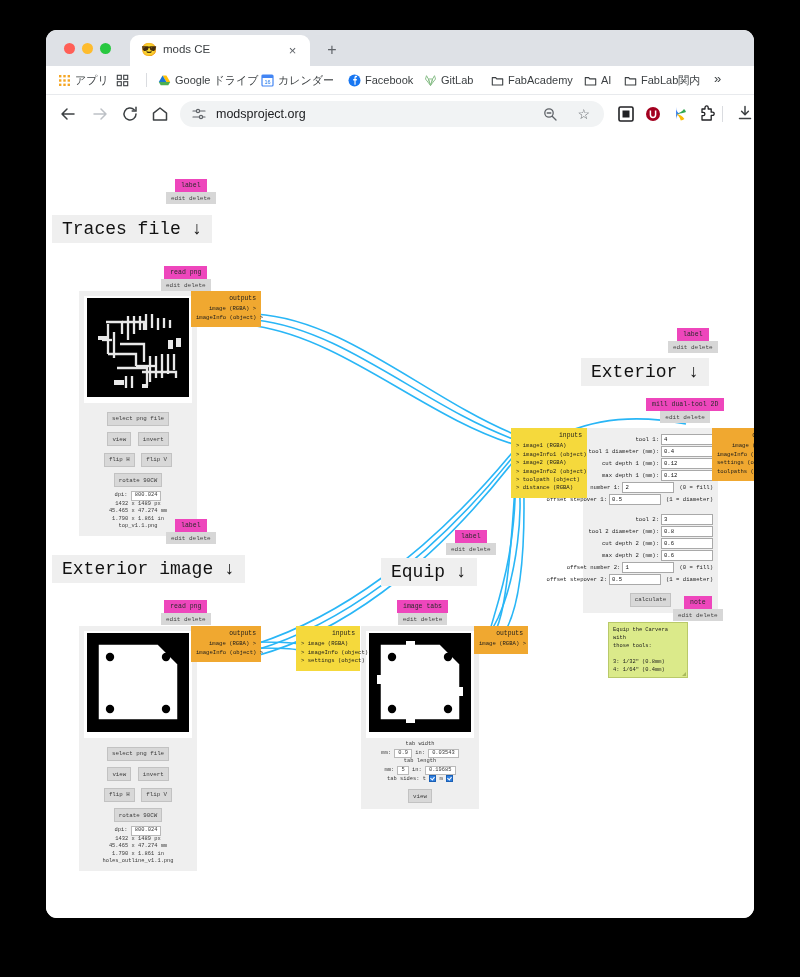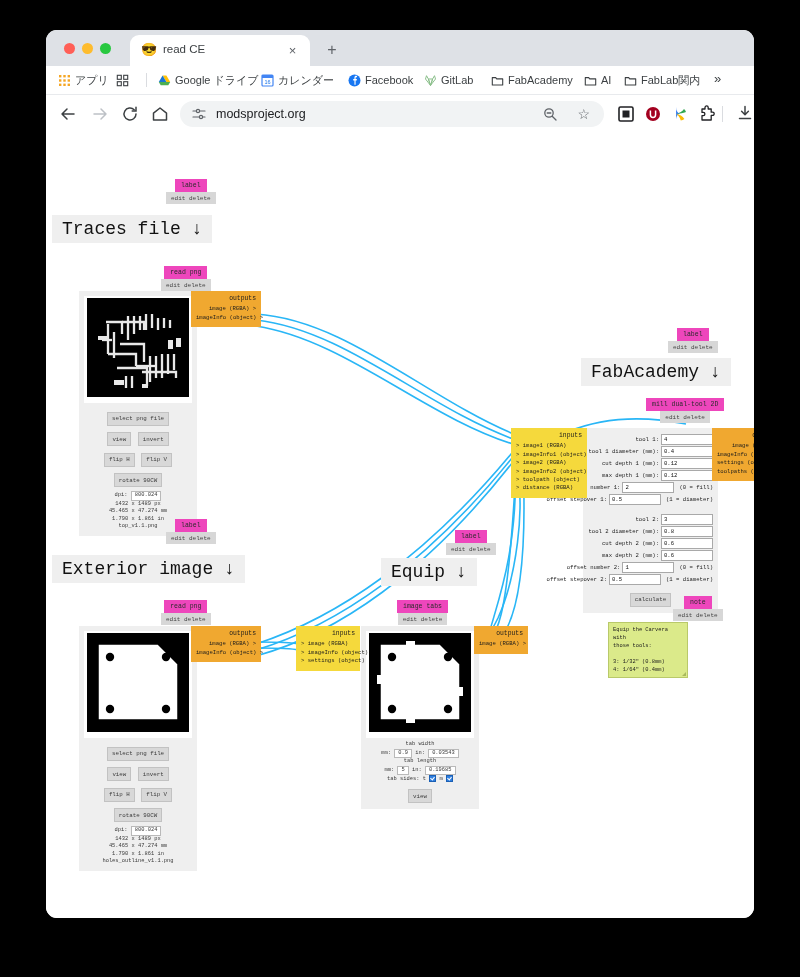--- a/index.html
+++ b/index.html
@@ -114,21 +114,21 @@
 
 <div id="browser-window">
 
   <div id="tabstrip">
     <div class="traffic tl-red"></div>
     <div class="traffic tl-yellow"></div>
     <div class="traffic tl-green"></div>
 
     <div id="tab-active">
       <span class="fav">😎</span>
-      <span class="ttl">read CE</span>
+      <span class="ttl">mods CE</span>
       <span id="tab-close">×</span>
     </div>
     <div id="tab-new">+</div>
   </div>
 
   <div id="bookmarks">
     <div class="bm" style="left:12px">
       <span class="bmi">
         <svg width="13" height="13" viewBox="0 0 13 13">
             <g fill="#f5a623">
@@ -550,21 +550,21 @@
     </div>
 
     <div class="nd hdr-wrap" style="left:622px;top:180px;">
       <div class="nd-name">label</div>
       <div class="nd-ed">
         <span>edit</span>
         <span>delete</span>
       </div>
     </div>
     <div class="nd" style="left:535px;top:210px;">
-      <div class="label-box">FabAcademy  ↓</div>
+      <div class="label-box">Exterior  ↓</div>
     </div>
 
     <div class="nd hdr-wrap" style="left:600px;top:250px;">
       <div class="nd-name">mill dual-tool 2D</div>
       <div class="nd-ed">
         <span>edit</span>
         <span>delete</span>
       </div>
     </div>
     <div class="nd body-box" style="left:537px;top:280px;width:125px;">

